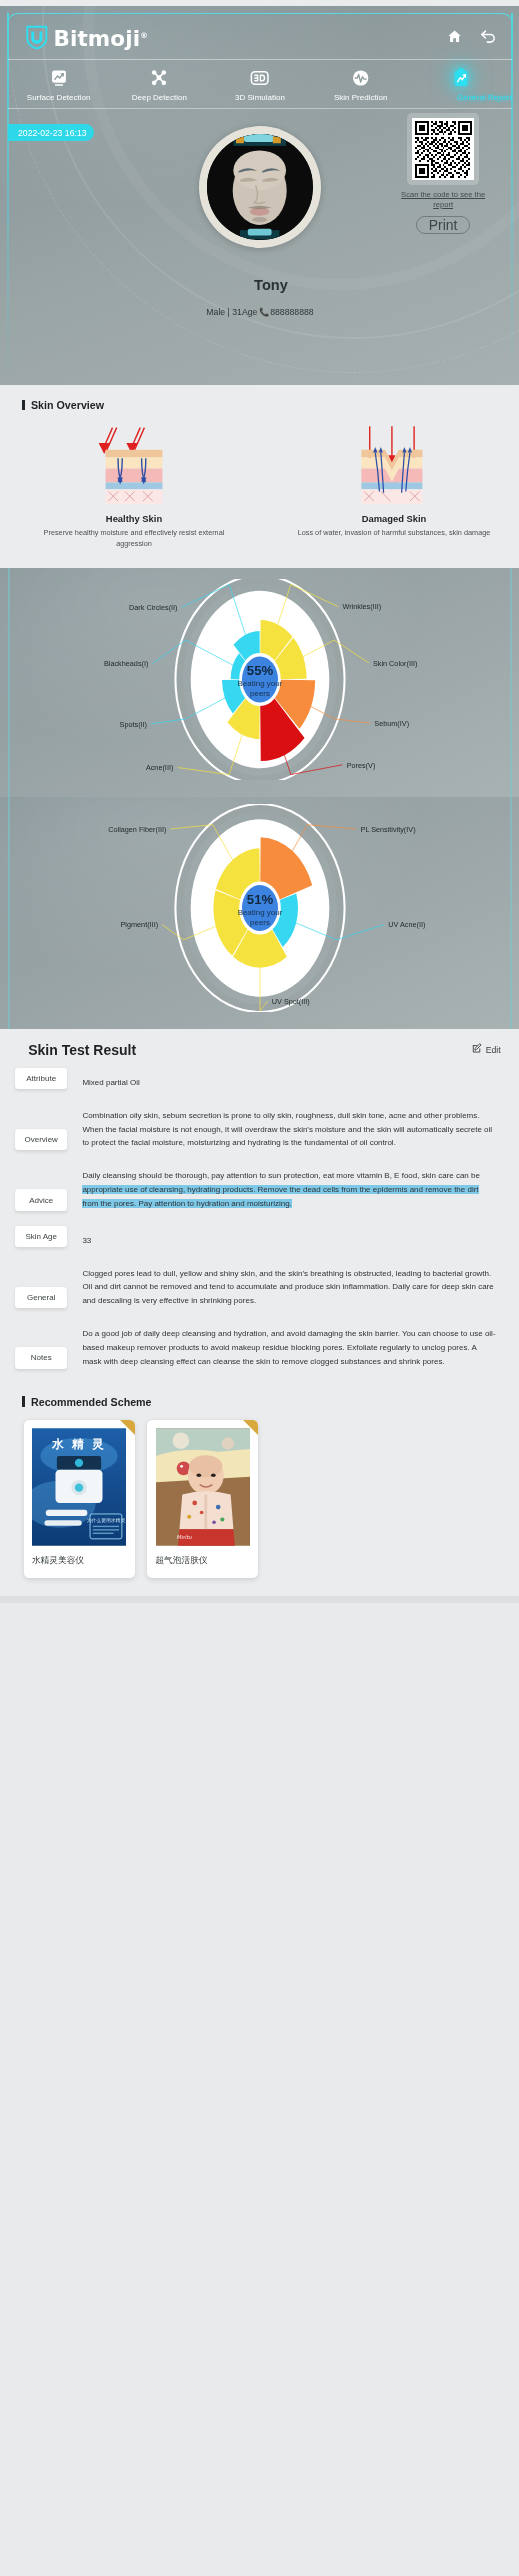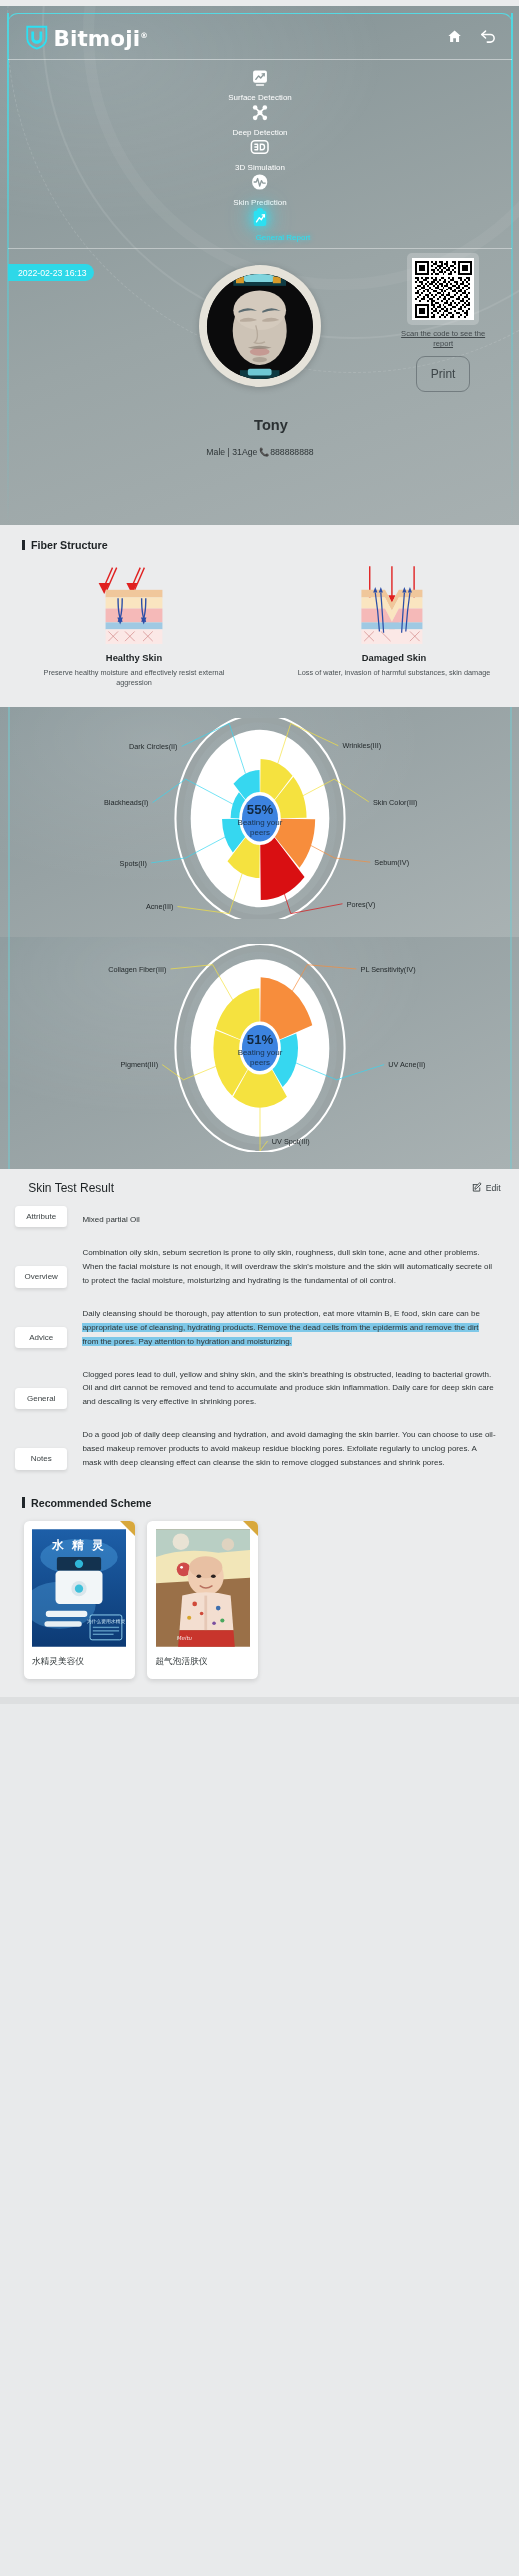--- a/index.html
+++ b/index.html
@@ -63,25 +63,24 @@
     font-size: 21.5px; font-weight: bold; color: #fff; letter-spacing: 0.1px;
     line-height: 1; position: relative; font-family: "DejaVu Sans", sans-serif;
   }
   .brand-reg { font-size: 7.6px; vertical-align: super; }
   .hdr-icons { display: flex; align-items: center; gap: 18px; }
   .hdr-icons svg { display: block; }
 
   
   .tabbar {
     position: relative; z-index: 3;
-    display: flex; align-items: center;
+    display: flex; align-items: flex-start;
     border-top: 0.7px solid rgba(255,255,255,.45);
     margin: 5.5px 8.3px 0 8.3px;
     padding: 7px 0 6.2px 0;
-    flex-direction: column;
   }
   .tab {
     flex: 1; display: flex; flex-direction: column; align-items: center; gap: 4.9px;
     cursor: pointer;
   }
   .tab .ticon { width: 21px; height: 21px; display: flex; align-items: center; justify-content: center; }
   .tab .tlabel { font-size: 8px; color: #ffffff; white-space: nowrap; }
   .tab.active .tlabel { color: #2ce0f2; text-shadow: 0 0 4.9px rgba(44,224,242,.9); margin-left: 46px; }
   .tab.active .ticon { filter: drop-shadow(0 0 5.5px #2ce0f2) drop-shadow(0 0 11px rgba(44,224,242,.8)); }
 
@@ -92,22 +91,22 @@
     background: #2ed8e8; color: #fff; font-size: 8.7px;
     padding: 3.5px 7.6px 3.5px 9.7px; border-radius: 0 9.7px 9.7px 0;
     white-space: nowrap;
   }
   .qr-wrap { position: absolute; right: 16.6px; top: 4.2px; width: 104px; text-align: center; }
   .qr-card { width: 72px; height: 72px; margin: 0 auto; background: rgba(255,255,255,.22); border-radius: 4.9px; padding: 4.9px; }
   .qr { width: 62px; height: 62px; background: #fff; padding: 2.8px; }
   .qr svg { display: block; }
   .qr-cap { margin-top: 4.2px; font-size: 7.6px; line-height: 1.35; color: #42494c; text-decoration: underline; }
   .print-btn {
-    margin: 6.2px auto 0; display: block; width: 54px; padding: 10px 0;
-    font-size: 12px; color: #3d4548; text-align: center;
+    margin: 6.2px auto 0; display: block; width: 54px; padding: 0 0;
+    font-size: 14px; color: #3d4548; text-align: center;
     background: transparent; border: 0.7px solid rgba(90,100,105,.65); border-radius: 9px;
     cursor: pointer; font-family: inherit;
   }
   .avatar-ring {
     position: absolute; left: 50%; top: 16.6px; transform: translateX(-50%);
     width: 122px; height: 122px; border-radius: 50%;
     background: #e6e3da; padding: 8.3px;
     box-shadow: 0 1.4px 7px rgba(0,0,0,.18);
   }
   .avatar-face {
@@ -152,21 +151,21 @@
   }
   .glass .rail-l, .glass .rail-r {
     position: absolute; top: 0; bottom: 0; width: 1.4px; background: rgba(120,200,205,.55);
   }
   .glass .rail-l { left: 8.3px; } .glass .rail-r { right: 8.3px; }
   .chart-holder { position: relative; margin: 0 auto; }
 
   
   .result-sec { background: #ebeced; padding-bottom: 5.5px; }
   .res-head { display: flex; align-items: center; justify-content: space-between; padding: 12.5px 19.4px 2.8px 22px; }
-  .res-head .left { display: flex; align-items: flex-end; gap: 6.2px; font-size: 12px; font-weight: normal; color: #1d2224; }
+  .res-head .left { display: flex; align-items: flex-end; gap: 6.2px; font-size: 14px; font-weight: bold; color: #1d2224; }
   .edit-btn { display: flex; align-items: center; gap: 3.5px; font-size: 8.7px; color: #3c4346; cursor: pointer; background: none; border: 0; font-family: inherit; }
   .res-row { display: flex; padding: 7.6px 23.6px 7.6px 15.2px; align-items: flex-end; }
   .chip {
     min-width: 52px; text-align: center; background: #fff; color: #3c4244;
     font-size: 8px; border-radius: 3.5px; padding: 6.2px 4.2px;
     box-shadow: 0 1.4px 3.5px rgba(0,0,0,.10); margin-right: 15.2px; flex: 0 0 auto;
     cursor: pointer;
   }
   .res-val { font-size: 8px; line-height: 1.72; color: #2d3335; padding-top: 4.2px; }
   .hl { background: #7ec8e8; }
@@ -545,21 +544,21 @@
       <div class="person-meta">
         <span>Male | 31Age</span>
         <span class="phone-glyph">📞</span><span>888888888</span>
       </div>
     </div>
   </div>
 
   <div class="sec">
     <div class="sec-title">
       <span class="bar"></span>
-      <span>Fiber Structure</span>
+      <span>Skin Overview</span>
     </div>
     <div class="structure">
       <div class="struct-col">
         <div class="struct-art">
           <svg width="104" height="82" viewBox="0 0 150 118">
             <g stroke="#e02020" stroke-width="2" fill="none">
               <path d="M44 8 L30 40"></path>
                 <path d="M50 8 L36 40"></path>
                 <path d="M84 8 L70 40"></path>
                 <path d="M90 8 L76 40"></path>
@@ -730,20 +729,24 @@
         </div>
         <div class="res-row">
           <div class="chip">Overview</div>
           <div class="res-val">Combination oily skin, sebum secretion is prone to oily skin, roughness, dull skin tone, acne and other problems. When the facial moisture is not enough, it will overdraw the skin's moisture and the skin will automatically secrete oil to protect the facial moisture, moisturizing and hydrating is the fundamental of oil control.</div>
         </div>
         <div class="res-row">
           <div class="chip">Advice</div>
           <div class="res-val">Daily cleansing should be thorough, pay attention to sun protection, eat more vitamin B, E food, skin care can be <span class="hl">appropriate use of cleansing, hydrating products. Remove the dead cells from the epidermis and remove the dirt from the pores. Pay attention to hydration and moisturizing.</span></div>
         </div>
         <div class="res-row">
+          <div class="chip">Skin Age</div>
+          <div class="res-val">33</div>
+        </div>
+        <div class="res-row">
           <div class="chip">General</div>
           <div class="res-val">Clogged pores lead to dull, yellow and shiny skin, and the skin's breathing is obstructed, leading to bacterial growth. Oil and dirt cannot be removed and tend to accumulate and produce skin inflammation. Daily care for deep skin care and descaling is very effective in shrinking pores.</div>
         </div>
         <div class="res-row">
           <div class="chip">Notes</div>
           <div class="res-val">Do a good job of daily deep cleansing and hydration, and avoid damaging the skin barrier. You can choose to use oil-based makeup remover products to avoid makeup residue blocking pores. Exfoliate regularly to unclog pores. A mask with deep cleansing effect can cleanse the skin to remove clogged substances and shrink pores.</div>
         </div>
       </div>
   </div>
 

